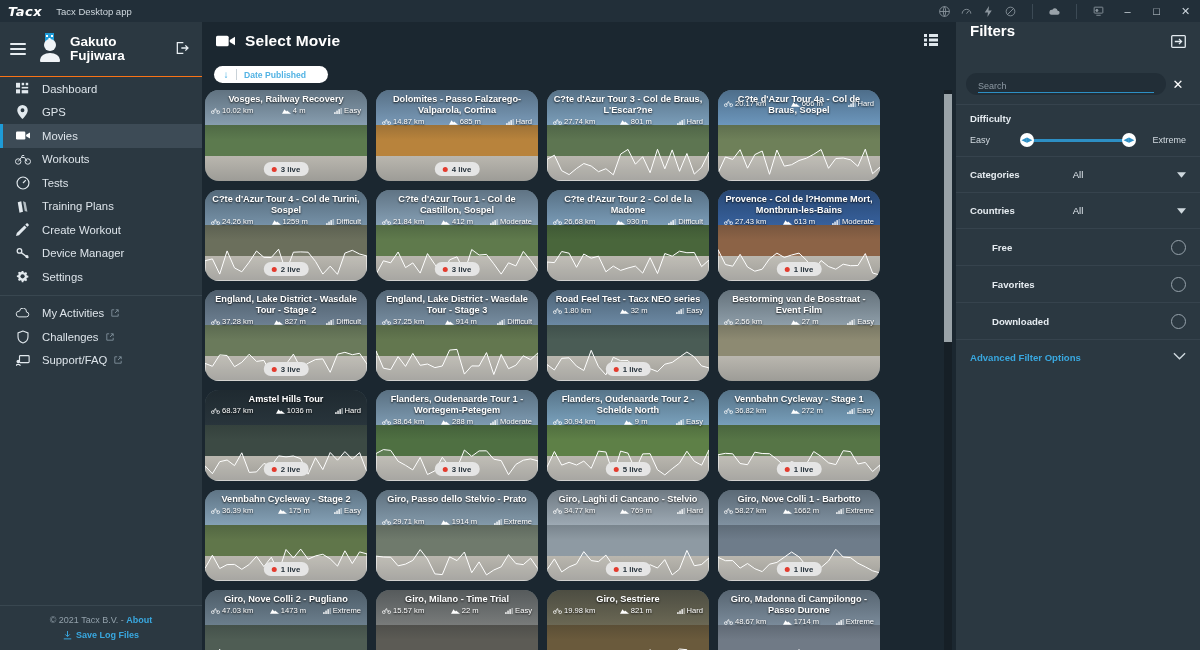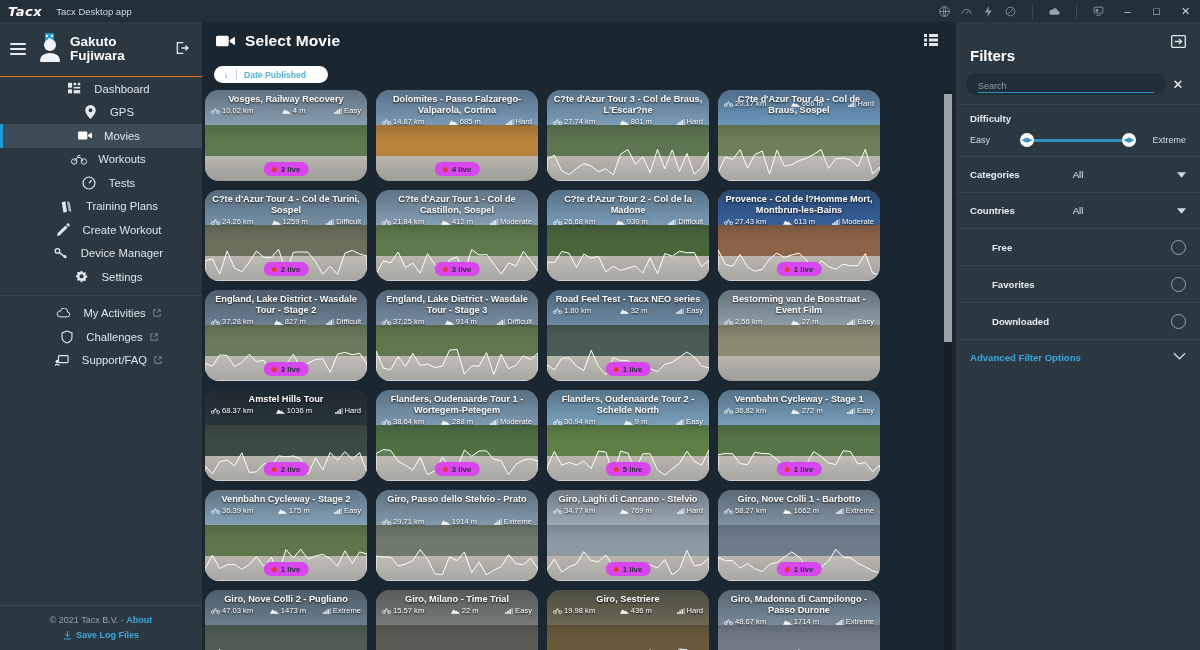--- a/index.html
+++ b/index.html
@@ -49,21 +49,21 @@
   .flagmini {
     position: absolute; top: -1px; left: 9px; width: 9px; height: 10px;
     background: #1e9bd7;
   }
   .uname { font-size: 13.5px; font-weight: bold; line-height: 14px; color: #fff; max-width: 100px; }
   .logout { position: absolute; right: 12px; top: 18px; width: 16px; height: 16px; cursor: pointer; }
 
   .nav { flex: 1; overflow: hidden; padding-top: 0px; }
   .nav-item {
     height: 23.5px; display: flex; align-items: center; padding-left: 14px;
-    font-size: 11.3px; color: #dde4ea; cursor: pointer; position: relative; justify-content: center;
+    font-size: 11.3px; color: #dde4ea; cursor: pointer; position: relative;
   }
   .nav-item .nic { width: 17px; height: 14px; margin-right: 11px; display: flex; align-items: center; justify-content: center; flex: 0 0 17px;}
   .nav-item.active { background: #3d4b56; }
   .nav-item.active::before {
     content: ""; position: absolute; left: 0; top: 0; bottom: 0; width: 2.5px; background: #1e9bd7;
   }
   .ext { margin-left: 7px; opacity: .75; }
   .nav-sep { height: 1px; background: #394750; margin: 6px 0 6px 0; }
 
   .side-foot {
@@ -115,41 +115,41 @@
   }
   .cmeta {
     position: absolute; left: 6px; right: 6px; display: flex; align-items: center;
     font-size: 7.6px; color: #fff; text-shadow: 0 1px 2px rgba(0,0,0,.9);
     gap: 3px;
   }
   .cmeta .mi { display: flex; align-items: center; gap: 2px; }
   .cmeta .spacer { flex: 1; }
   .live {
     position: absolute; bottom: 5px; left: 50%; transform: translateX(-50%);
-    background: #d946ef; border-radius: 9px; height: 14px; padding: 0 8px;
+    background: #e5e5e5; border-radius: 9px; height: 14px; padding: 0 8px;
     display: flex; align-items: center; gap: 4px;
     font-size: 7.8px; font-weight: bold; color: #25313a;
   }
   .live .dot { width: 5px; height: 5px; border-radius: 50%; background: #e33b2e; }
   .profile { position: absolute; left: 0; right: 0; bottom: 0; height: 46px; }
 
   .vscroll {
     position: absolute; right: 4px; top: 4px; width: 8px; height: 248px;
     background: #9aa3a8; border-radius: 0px; cursor: pointer;
   }
   .vtrack {
     position: absolute; right: 4px; top: 0; width: 8px; bottom: 0; background: #161f26;
   }
 
   
   .filters {
     position: absolute; right: 0; top: 22px; width: 244px; height: 628px;
     background: #2b3841; display: flex; flex-direction: column;
   }
-  .fh { height: 42px; display: flex; align-items: flex-end; padding: 0 14px; position: relative; }
+  .fh { height: 42px; display: flex; align-items: flex-start; padding: 0 14px; position: relative; }
   .fh .ftitle { font-size: 15px; font-weight: bold; color: #fff; }
   .fh .collapse { position: absolute; right: 14px; top: 13px; cursor: pointer; }
   .fsearchrow { height: 40px; display: flex; align-items: center; padding: 0 10px; position: relative; }
   .fsearch {
     flex: 1; height: 22px; background: #222e37; border-radius: 11px;
     display: flex; align-items: flex-end; padding: 0 12px 2px;
     position: relative;
   }
   .fsearch input {
     width: 100%; background: transparent; border: none; outline: none;
@@ -1281,21 +1281,21 @@
                   <circle cx="16" cy="9" r="3.2"></circle>
                   <path d="M4 9l4-5h4l3 5M8 4l1-2.5h2.5"></path>
                 </svg>
         <span>19.98 km</span>
       </span>
       <span class="spacer"></span>
       <span class="mi">
         <svg width="9" height="6" viewBox="0 0 16 10" fill="#fff">
                   <path d="M0 10L4.5 2l3 4 1.5-2L16 10z"></path>
                 </svg>
-        <span>436 m</span>
+        <span>821 m</span>
       </span>
       <span class="spacer"></span>
       <span class="mi">
         <svg width="8" height="6" viewBox="0 0 10 8" fill="#fff">
                   <rect x="0" y="5.5" width="1.8" height="2.5"></rect>
                   <rect x="2.8" y="3.5" width="1.8" height="4.5"></rect>
                   <rect x="5.6" y="1.5" width="1.8" height="6.5"></rect>
                   <rect x="8.4" y="0" width="1.6" height="8" opacity=".55"></rect>
                 </svg>
         <span>Hard</span>

